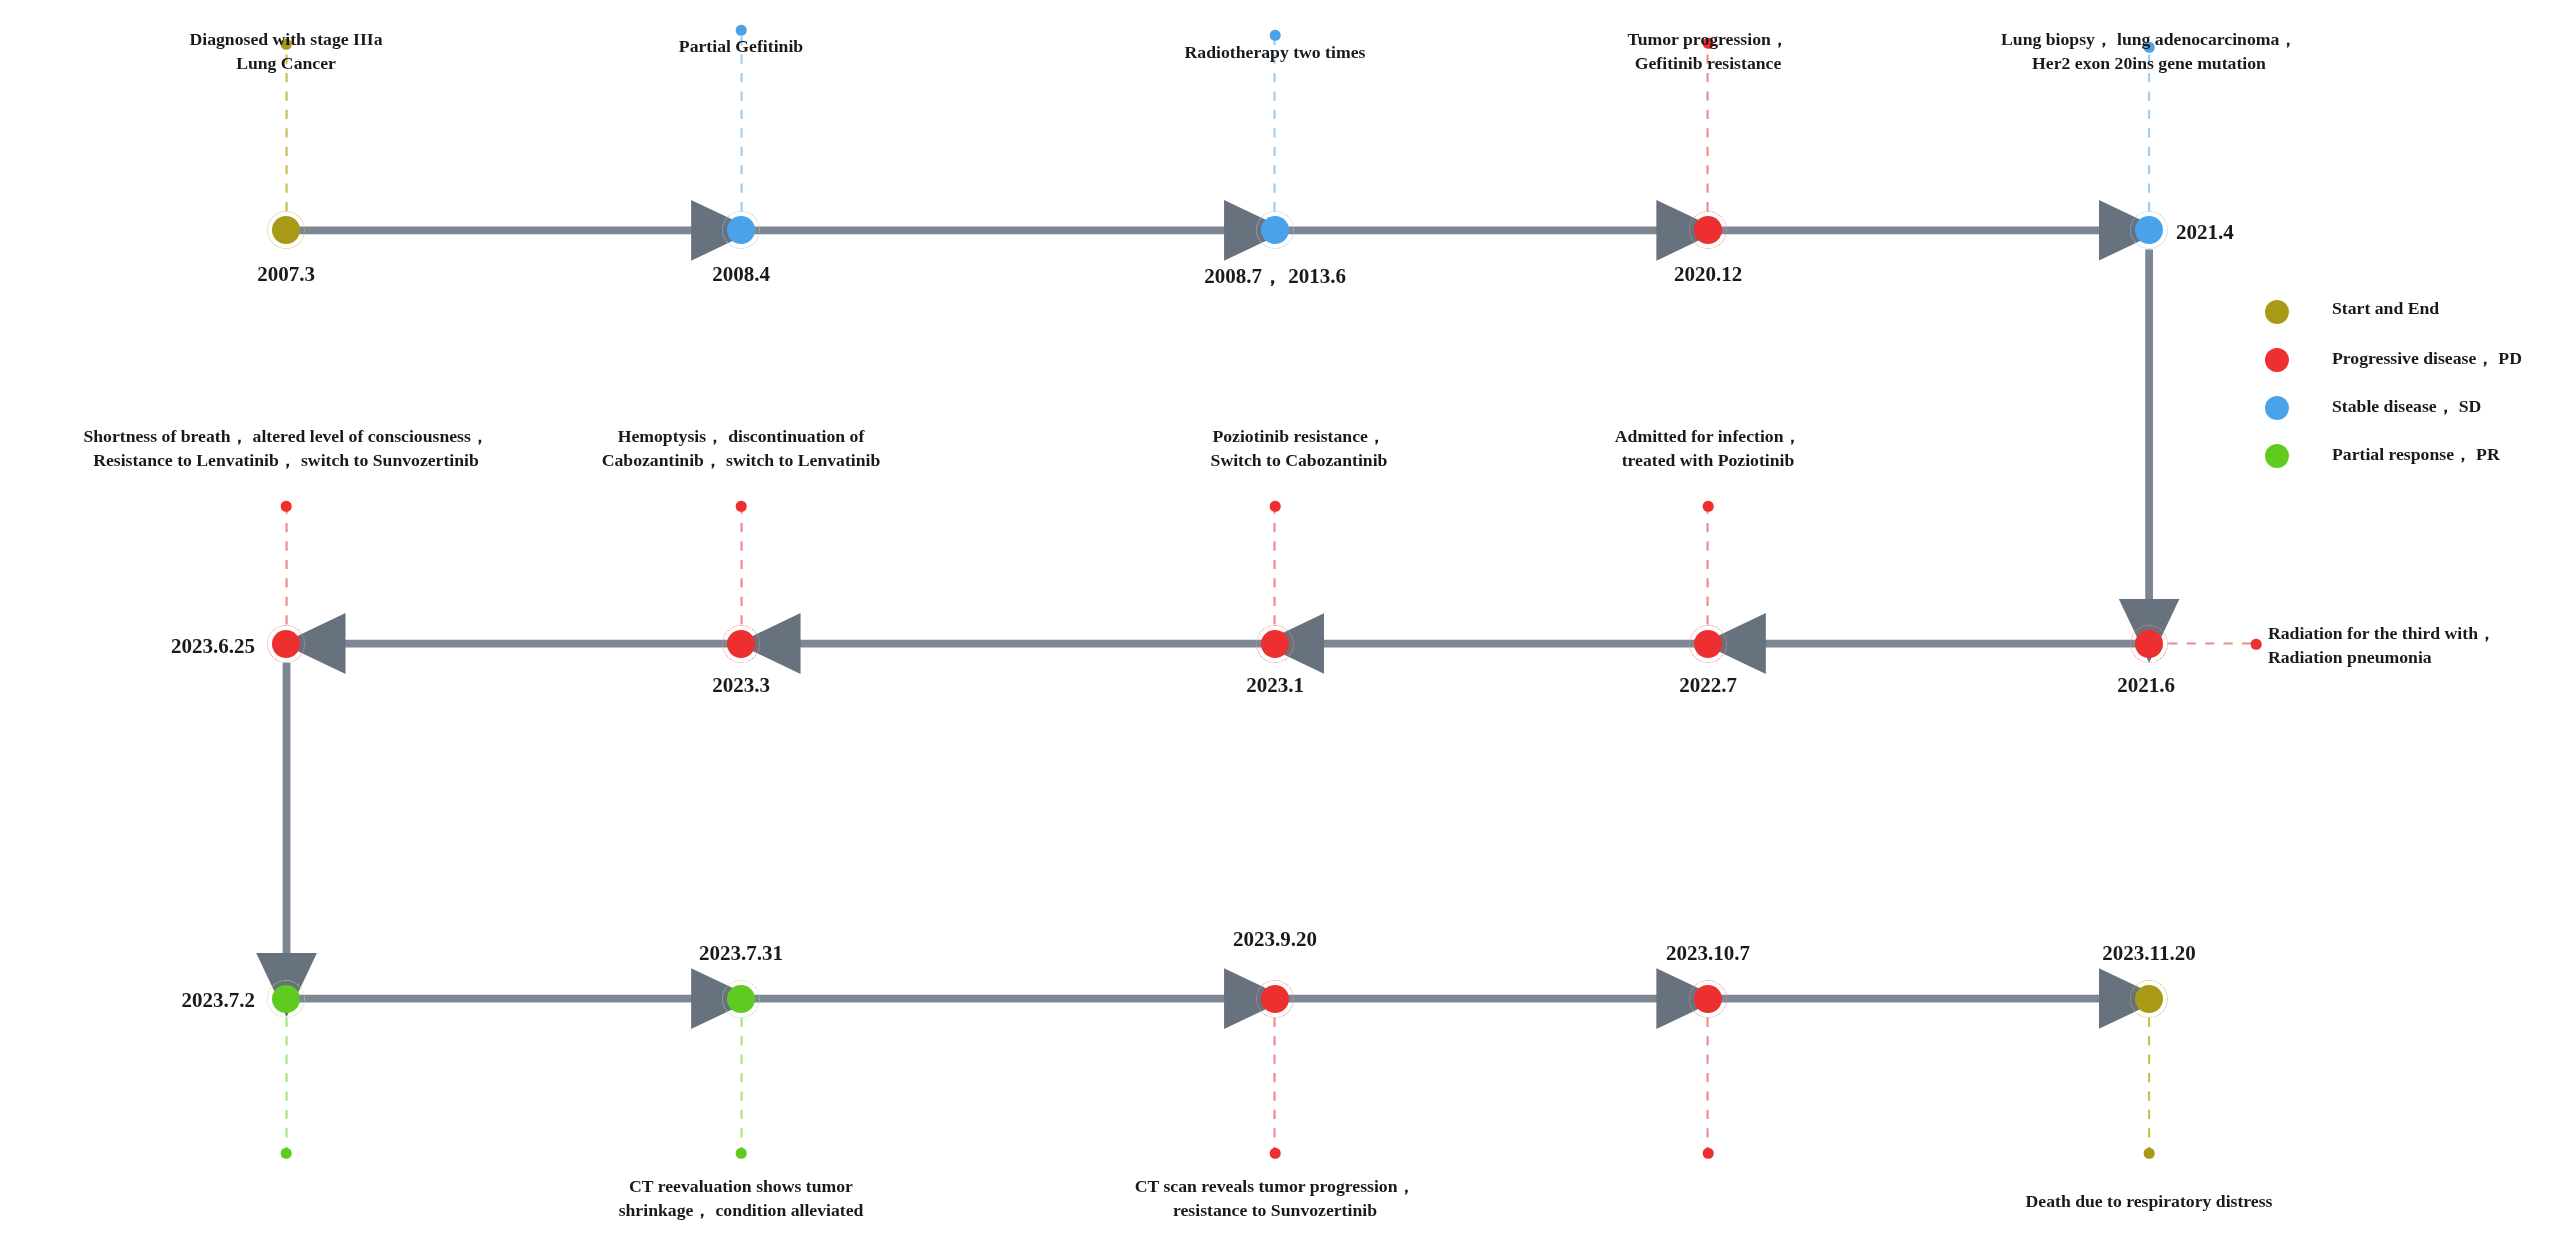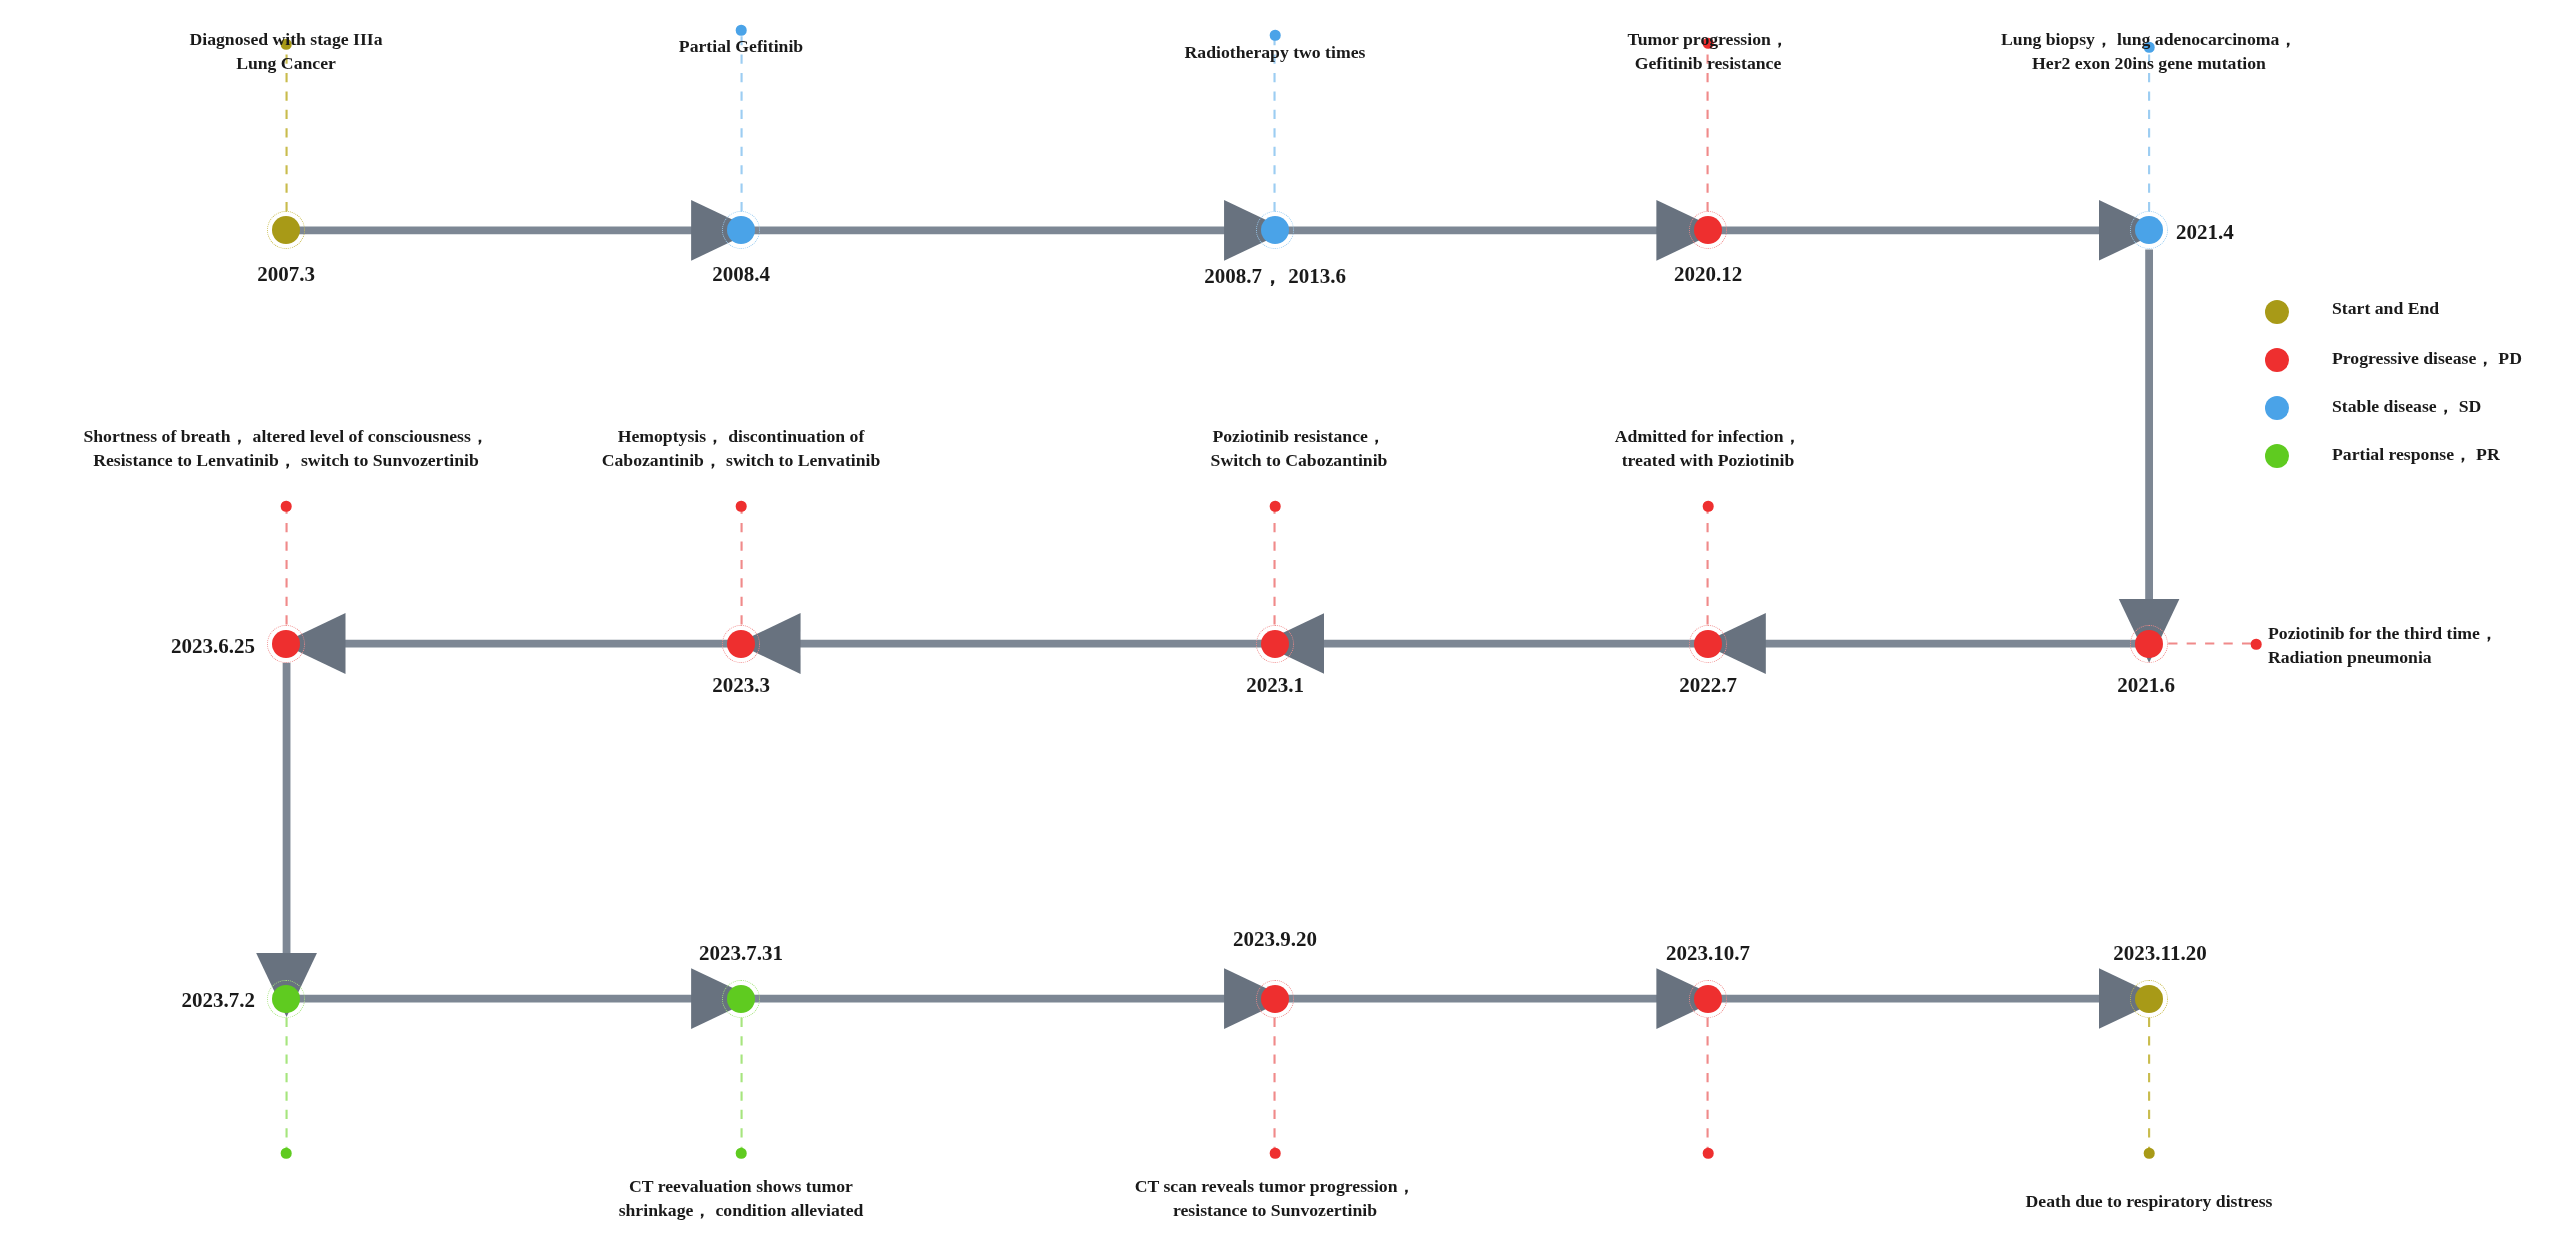--- a/index.html
+++ b/index.html
@@ -247,21 +247,21 @@
   </div>
   <div class="lbl center" style="left:1275px;top:424px;margin-left:24px;">
     <div>Poziotinib resistance，</div>
     <div>Switch to Cabozantinib</div>
   </div>
   <div class="lbl center" style="left:1708px;top:424px;">
     <div>Admitted for infection，</div>
     <div>treated with Poziotinib</div>
   </div>
   <div class="lbl left" style="left:2268px;top:621px;">
-    <div>Poziotinib for the third time，</div>
+    <div>Radiation for the third with，</div>
     <div>Radiation pneumonia</div>
   </div>
 
   <div class="date right" style="left:255px;top:634px;">2023.6.25</div>
   <div class="date center" style="left:741px;top:673px;">2023.3</div>
   <div class="date center" style="left:1275px;top:673px;">2023.1</div>
   <div class="date center" style="left:1708px;top:673px;">2022.7</div>
   <div class="date center" style="left:2146px;top:673px;">2021.6</div>
 
   <div class="node pr" style="left:286px;top:999px;">
@@ -288,21 +288,21 @@
   <span class="tip pr" style="left:286px;top:1153px;"></span>
   <span class="tip pr" style="left:741px;top:1153px;"></span>
   <span class="tip pd" style="left:1275px;top:1153px;"></span>
   <span class="tip pd" style="left:1708px;top:1153px;"></span>
   <span class="tip start" style="left:2149px;top:1153px;"></span>
 
   <div class="date right" style="left:255px;top:988px;">2023.7.2</div>
   <div class="date center" style="left:741px;top:941px;">2023.7.31</div>
   <div class="date center" style="left:1275px;top:927px;">2023.9.20</div>
   <div class="date center" style="left:1708px;top:941px;">2023.10.7</div>
-  <div class="date center" style="left:2149px;top:941px;margin-left:11px;">2023.11.20</div>
+  <div class="date center" style="left:2149px;top:941px;">2023.11.20</div>
 
   <div class="lbl center" style="left:741px;top:1174px;">
     <div>CT reevaluation shows tumor</div>
     <div>shrinkage， condition alleviated</div>
   </div>
   <div class="lbl center" style="left:1275px;top:1174px;">
     <div>CT scan reveals tumor progression，</div>
     <div>resistance to Sunvozertinib</div>
   </div>
   <div class="lbl center" style="left:2149px;top:1189px;">

